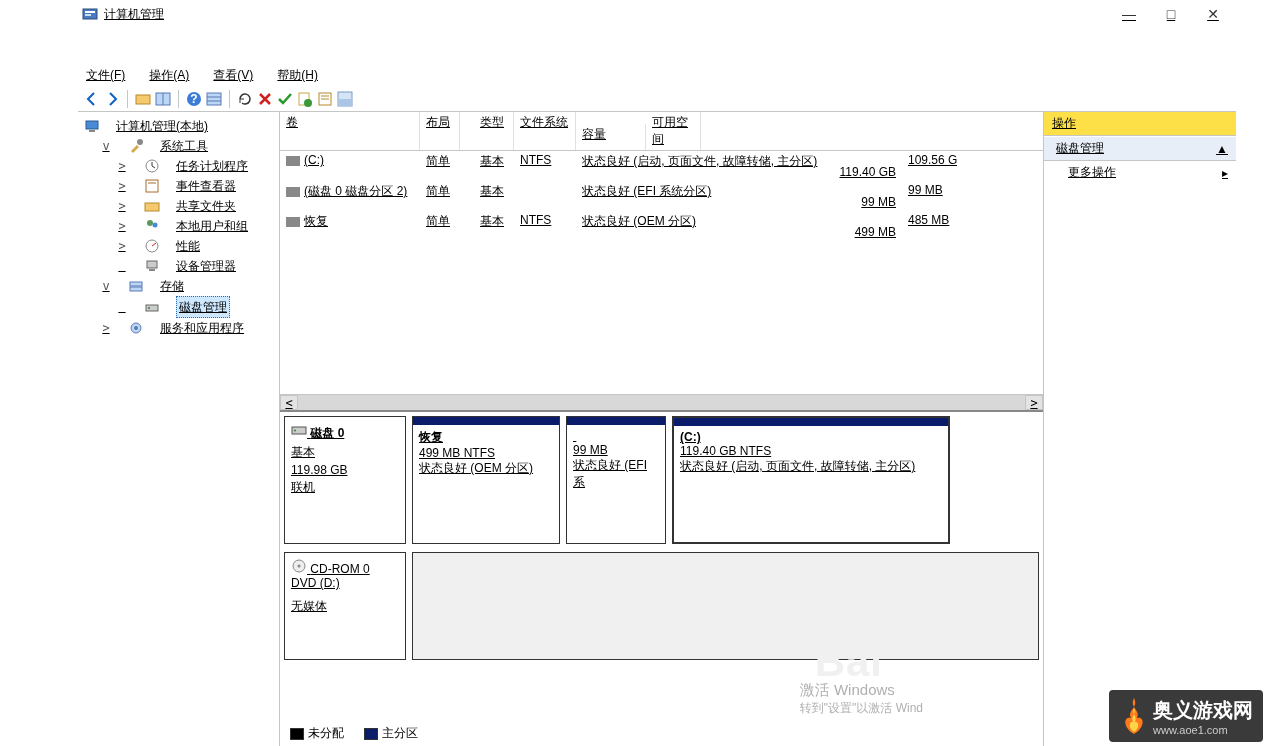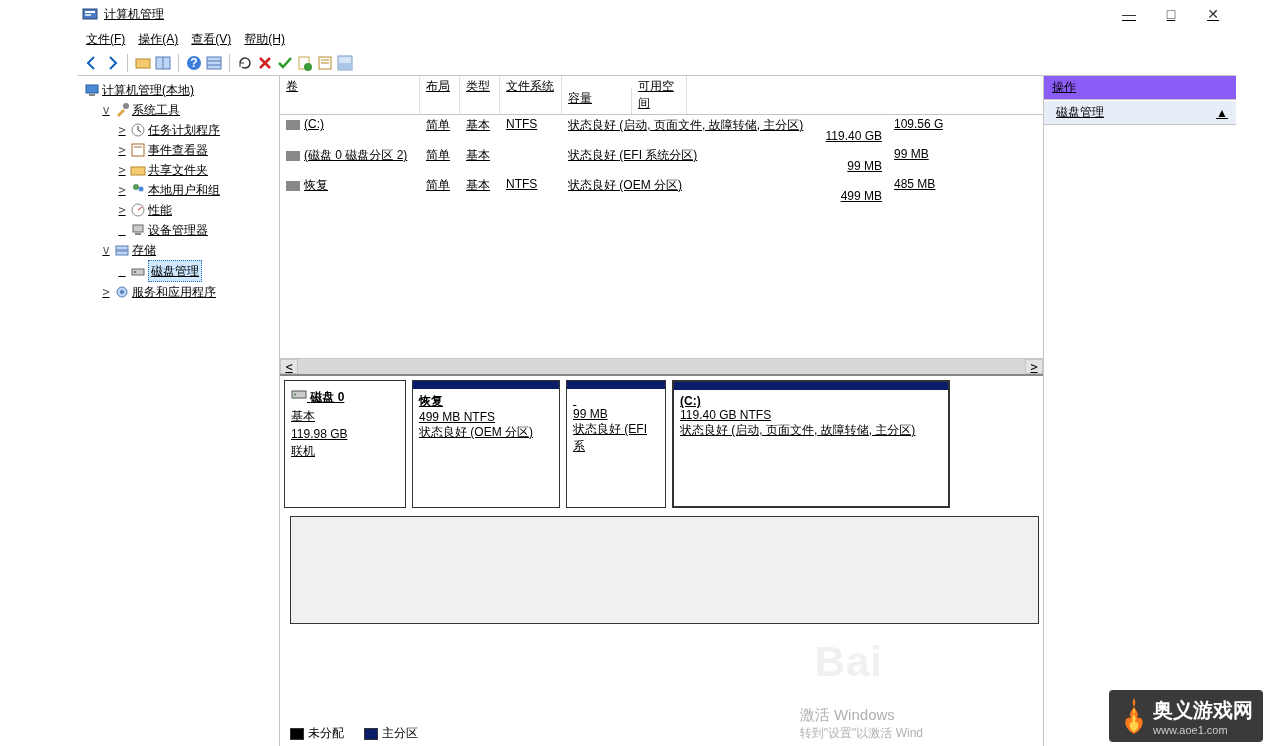--- a/index.html
+++ b/index.html
@@ -3,68 +3,68 @@
 <meta charset="utf-8">
 <style>
 * { box-sizing: border-box; margin: 0; padding: 0; font-family: "Microsoft YaHei", "Segoe UI", sans-serif; font-size: 12px; }
 body { width: 1267px; height: 746px; background: #fff; overflow: hidden; position: relative; }
 .window { width: 1158px; height: 746px; margin-left: 78px; background: #fff; display: flex; flex-direction: column; text-decoration: underline; }
 .titlebar { display: flex; align-items: center; height: 28px; padding: 0 4px; }
 .titlebar-icon { width: 16px; height: 16px; margin-right: 6px; }
 .titlebar-title { font-size: 12px; }
 .titlebar-controls { margin-left: auto; display: flex; gap: 28px; padding-right: 12px; }
 .tbtn { width: 14px; height: 14px; display: flex; align-items: center; justify-content: center; color: #333; font-size: 14px; cursor: pointer; }
-.menubar { display: flex; gap: 13px; padding: 3px 8px; }
+.menubar { display: flex; gap: 24px; padding: 3px 8px; margin-top: 36px; }
 .menubar span { cursor: pointer; }
 .toolbar { display: flex; align-items: center; gap: 4px; padding: 3px 6px; border-bottom: 1px solid #c5c5c5; }
 .tbicon { width: 16px; height: 16px; display:flex; align-items:center; justify-content:center; cursor: pointer; }
 .toolbar-sep { width: 1px; height: 18px; background: #c5c5c5; margin: 0 3px; }
 .content { flex: 1; display: flex; border-top: 0; }
 .tree-pane { width: 202px; border-right: 1px solid #c5c5c5; padding: 4px 2px; overflow: hidden; }
 .tree ul { list-style: none; padding-left: 16px; }
-.tree li { line-height: 20px; white-space: nowrap; display: flex; align-items: center; gap: 2px; }
+.tree li { line-height: 20px; white-space: nowrap; display: flex; align-items: center; gap: 16px; }
 .tree li.node > .label { cursor: pointer; }
 .tree .exp { width: 12px; display: inline-block; text-align: center; color: #555; cursor: pointer; font-family: monospace; }
 .tree .ticon { width: 16px; height: 16px; display: inline-flex; align-items:center; justify-content:center; }
 .tree .selected { background: #cde8ff; border: 1px dotted #2a6bb8; padding: 0 2px; }
 .mid-pane { flex: 1; display: flex; flex-direction: column; border-right: 1px solid #c5c5c5; }
 .actions-pane { width: 192px; }
-.actions-header { background: #8b5cf6; border-bottom: 1px solid #c5c5c5; padding: 3px 8px; font-weight: normal; }
+.actions-header { background: #fde047; border-bottom: 1px solid #c5c5c5; padding: 3px 8px; font-weight: normal; }
 .actions-sub { background: #e8eef7; padding: 3px 8px 3px 12px; display: flex; align-items:center; border-top:1px solid #fff; border-bottom:1px solid #c5c5c5; }
 .actions-sub .tri { margin-left: auto; }
 .actions-item { display:flex; align-items:center; padding: 3px 8px 3px 24px; cursor: pointer; }
 .actions-item .arrow { margin-left: auto; }
 .vol-list { flex: 0 0 300px; border-bottom: 2px solid #888; display:flex; flex-direction:column; }
 .vol-head { display: flex; border-bottom: 1px solid #c5c5c5; background:#fff; }
 .vol-head div { border-right: 1px solid #e0e0e0; padding: 2px 6px; text-align: left; }
 .vol-rows { flex:1; overflow:hidden; }
 .vol-row { display: flex; padding: 1px 0;}
 .vol-row div { padding: 1px 6px; white-space: nowrap; overflow: hidden; }
-.col-vol{width:140px;} .col-layout{width:40px;} .col-type{width:40px;} .col-fs{width:62px;} .col-status{width:256px;} .col-cap{width:70px;text-align:right;margin-top:12px;} .col-free{width:55px;text-align:left;}
+.col-vol{width:140px;} .col-layout{width:40px;} .col-type{width:40px;margin-left:14px;} .col-fs{width:62px;} .col-status{width:256px;} .col-cap{width:70px;text-align:right;margin-top:12px;} .col-free{width:55px;text-align:left;}
 .vol-sb { height: 16px; display:flex; align-items:center; background:#f4f4f4; border-top:1px solid #c5c5c5; }
 .vol-sb-left, .vol-sb-right { width: 18px; height:100%; background:#e3e3e3; border:1px solid #c5c5c5; text-align:center; font-family:monospace; cursor:pointer;}
 .vol-sb-track { flex:1; height:100%; background:#d8d8d8; }
 .disk-layout { flex:1; padding: 4px; overflow:hidden; position:relative; }
 .disk-block { display:flex; margin-bottom:8px; height:128px; }
 .disk-info { width:122px; border:1px solid #333; padding:6px; display:flex; flex-direction:column; gap:2px;}
 .disk-info .di-name{font-weight:bold;}
 .part-wrap{flex:1;display:flex;gap:6px;margin-left:6px;}
 .part{border:1px solid #333;flex-direction:column;display:flex;}
 .part-cap{height:8px;background:#0b1c6a;}
 .part-body{flex:1;padding:4px 6px;background:#fff;}
 .part.selected{background:repeating-linear-gradient(45deg,#f0f0f0 0,#f0f0f0 3px,#dcdcdc 3px,#dcdcdc 6px);border:2px solid #333;}
 .part .pn{font-weight:bold;}
 .cd-block{display:flex;height:108px;margin-bottom:8px;}
 .cd-info{width:122px;border:1px solid #333;padding:6px;}
 .cd-rest{flex:1;border:1px solid #333;margin-left:6px;background:#f0f0f0;}
 .legend{position:absolute;bottom:4px;left:10px;display:flex;gap:20px;font-size:11px;}
 .legend span{display:inline-flex;align-items:center;gap:4px;}
 .lgsw{width:14px;height:12px;border:1px solid #333;}
 .disk-ico{width:16px;height:14px;display:inline-block;}
-.watermark{position:absolute;right:120px;bottom:4px;color:#b0b0b0;font-size:14px;text-align:left;}
+.watermark{position:absolute;right:120px;bottom:29px;color:#b0b0b0;font-size:14px;text-align:left;}
 .watermark .w1{font-size:15px;}
 .brand{position:absolute;right:4px;bottom:4px;padding:6px 10px;background:#3a3a3a;color:#fff;border-radius:4px;display:flex;align-items:center;gap:4px;}
 .brand .flame{width:30px;height:40px;}
 .brand .bt{font-size:20px;color:#fff;font-weight:bold;}
 .brand .bu{font-size:11px;color:#ccc;}
 .baidu-wm{position:absolute;right:160px;bottom:60px;color:#f0f0f0;font-size:42px;font-weight:bold;letter-spacing:1px;pointer-events:none;}
 </style>
 </head>
 <body>
 
@@ -368,20 +368,29 @@
                 <div class="part-body">
                   <div class="pn">(C:)</div>
                   <div>119.40 GB NTFS</div>
                   <div>状态良好 (启动, 页面文件, 故障转储, 主分区)</div>
                 </div>
               </div>
             </div>
         </div>
 
         <div class="cd-block">
+          <div class="cd-info">
+            <div><span class="disk-ico"><svg viewBox="0 0 16 14">
+                    <circle cx="8" cy="7" r="6" fill="#eee" stroke="#888"></circle>
+                    <circle cx="8" cy="7" r="1.5" fill="#888"></circle>
+                  </svg></span> <span class="di-name">CD-ROM 0</span></div>
+            <div>DVD (D:)</div>
+            <div style="height:8px"></div>
+            <div>无媒体</div>
+          </div>
           <div class="cd-rest"></div>
         </div>
 
         <div class="baidu-wm">Bai</div>
 
         <div class="watermark">
           <div class="w1">激活 Windows</div>
           <div>转到"设置"以激活 Wind</div>
         </div>
 
@@ -396,20 +405,24 @@
             </span>
         </div>
       </div>
     </div>
 
     <div class="actions-pane">
       <div class="actions-header">操作</div>
       <div class="actions-sub">
         <span>磁盘管理</span>
         <span class="tri">▲</span>
+      </div>
+      <div class="actions-item">
+        <span>更多操作</span>
+        <span class="arrow">▸</span>
       </div>
     </div>
   </div>
 </div>
 
 <div class="brand">
   <span class="flame"><svg viewBox="0 0 30 40">
         <path d="M15 2 C10 12 22 14 18 22 C26 20 26 32 15 38 C4 32 4 20 12 22 C8 14 20 12 15 2" fill="#ff7a1a"></path>
         <path d="M15 12 C12 18 19 20 16 26 C20 25 21 32 15 36 C9 32 10 25 14 26 C11 20 18 18 15 12" fill="#ffd24a"></path>
       </svg></span>

